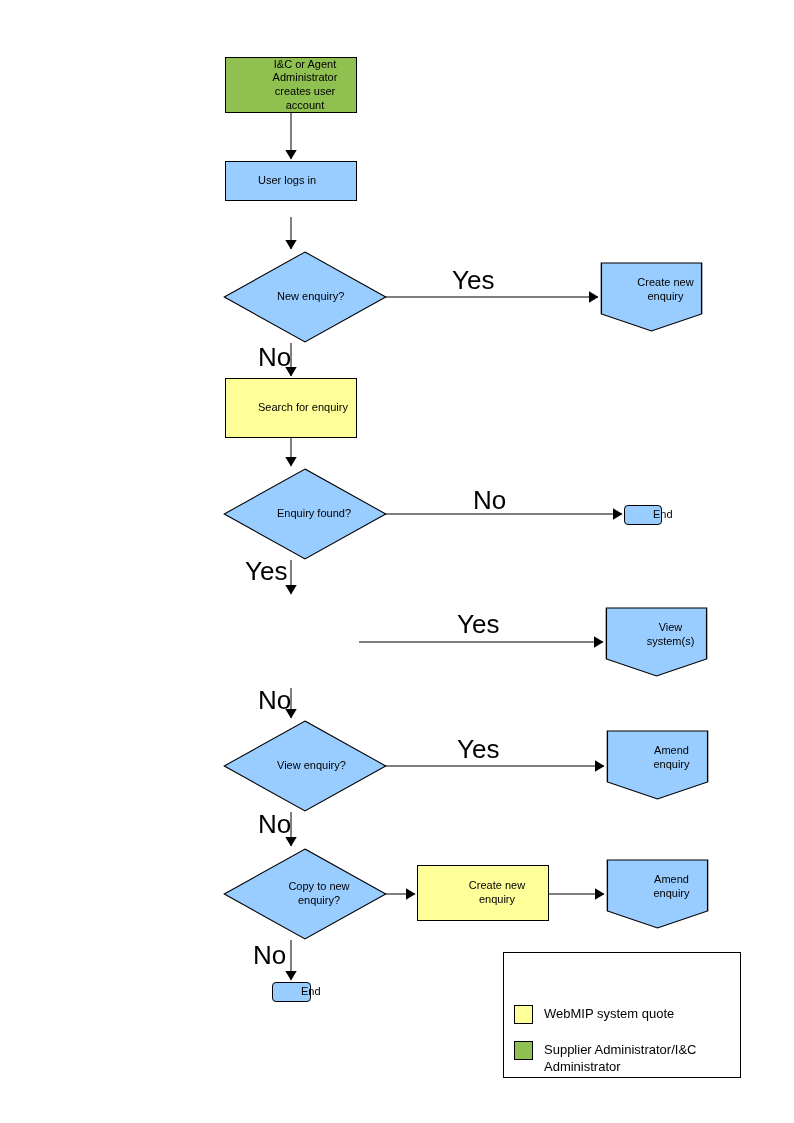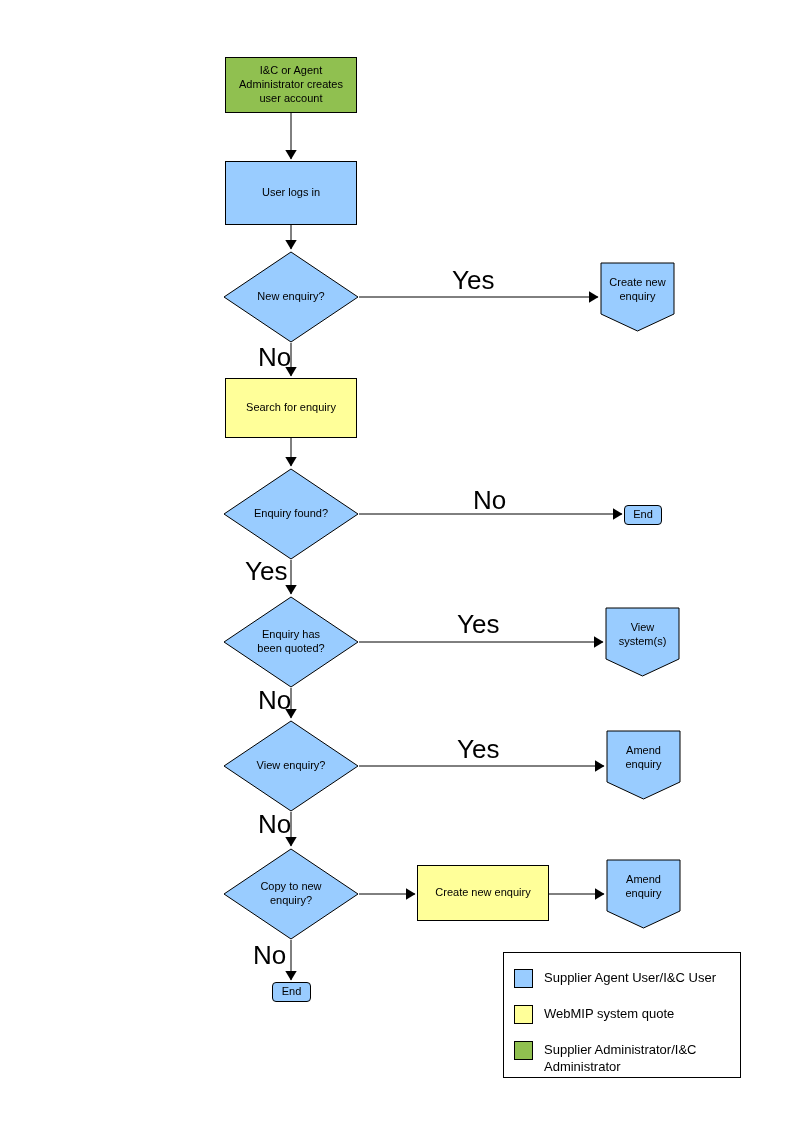--- a/index.html
+++ b/index.html
@@ -6,21 +6,21 @@
   #stage{
     position:relative;width:794px;height:1123px;background:var(--c-background,#fff);
     font-family:"Liberation Sans",sans-serif;color:#000;overflow:hidden;
   }
   
   #connectors{position:absolute;left:0;top:0;width:794px;height:1123px;}
   #connectors line{stroke:#000;stroke-width:1;}
   #connectors .arrowhead{fill:#000;}
 
   
-  .node{position:absolute;display:flex;align-items:center;justify-content:center;}
+  .node{position:absolute;display:flex;align-items:center;justify-content:flex-start;padding-left:28px;}
   .node .shape{position:absolute;left:0;top:0;width:100%;height:100%;}
   .node .shape polygon{stroke:#000;stroke-width:1;}
   .node-label{
     position:relative;z-index:2;text-align:center;font-size:11px;line-height:1.25;
     padding:2px 4px;
   }
   .box{border:1px solid #000;box-sizing:border-box;}
   .fill-user{background:var(--c-user-node);}
   .fill-system{background:var(--c-system-node);}
   .fill-admin{background:var(--c-admin-node);}
@@ -70,44 +70,38 @@
     <line x1="359" y1="642" x2="603" y2="642" marker-end="url(#arr)"></line>
     <line x1="359" y1="766" x2="604" y2="766" marker-end="url(#arr)"></line>
     <line x1="359" y1="894" x2="415" y2="894" marker-end="url(#arr)"></line>
     <line x1="549" y1="894" x2="604" y2="894" marker-end="url(#arr)"></line>
   </svg>
 
   <div class="node box fill-admin" style="left:225px;top:57px;width:132px;height:56px">
     <div class="node-label">I&amp;C or Agent Administrator creates user account</div>
   </div>
 
-  <div class="node box fill-user" style="left:225px;top:161px;width:132px;height:64px">
+  <div class="node box fill-user" style="left:225px;top:161px;width:132px;height:40px">
     <div class="node-label">User logs in</div>
   </div>
 
   <div class="node diamond" style="left:223px;top:251px;width:136px;height:92px">
     <svg class="shape poly-user" viewBox="0 0 136 92" preserveAspectRatio="none">
       <polygon points="68,1 135,46 68,91 1,46"></polygon>
       </svg>
     <div class="node-label">New enquiry?</div>
   </div>
 
   <div class="node diamond" style="left:223px;top:468px;width:136px;height:92px">
     <svg class="shape poly-user" viewBox="0 0 136 92" preserveAspectRatio="none">
       <polygon points="68,1 135,46 68,91 1,46"></polygon>
       </svg>
     <div class="node-label">Enquiry found?</div>
   </div>
 
-  <div class="node diamond" style="left:223px;top:596px;width:136px;height:92px">
-    <svg class="shape poly-user" viewBox="0 0 136 92" preserveAspectRatio="none">
-      <polygon points="68,1 135,46 68,91 1,46"></polygon>
-      </svg>
-    <div class="node-label">Enquiry has been quoted?</div>
-  </div>
 
   <div class="node diamond" style="left:223px;top:720px;width:136px;height:92px">
     <svg class="shape poly-user" viewBox="0 0 136 92" preserveAspectRatio="none">
       <polygon points="68,1 135,46 68,91 1,46"></polygon>
       </svg>
     <div class="node-label">View enquiry?</div>
   </div>
 
   <div class="node diamond" style="left:223px;top:848px;width:136px;height:92px">
     <svg class="shape poly-user" viewBox="0 0 136 92" preserveAspectRatio="none">
@@ -164,24 +158,20 @@
   <div class="edge-label" style="left:258px;top:344px">No</div>
   <div class="edge-label" style="left:473px;top:487px">No</div>
   <div class="edge-label" style="left:245px;top:558px">Yes</div>
   <div class="edge-label" style="left:457px;top:611px">Yes</div>
   <div class="edge-label" style="left:258px;top:687px">No</div>
   <div class="edge-label" style="left:457px;top:736px">Yes</div>
   <div class="edge-label" style="left:258px;top:811px">No</div>
   <div class="edge-label" style="left:253px;top:942px">No</div>
 
   <div id="legend">
-    <div class="legend-row" style="top:16px">
-      <div class="legend-swatch fill-user"></div>
-      <div class="legend-label">Supplier Agent User/I&amp;C User</div>
-    </div>
     <div class="legend-row" style="top:52px">
       <div class="legend-swatch fill-system"></div>
       <div class="legend-label">WebMIP system quote</div>
     </div>
     <div class="legend-row" style="top:88px">
       <div class="legend-swatch fill-admin"></div>
       <div class="legend-label">Supplier Administrator/I&amp;C Administrator</div>
     </div>
   </div>
 

